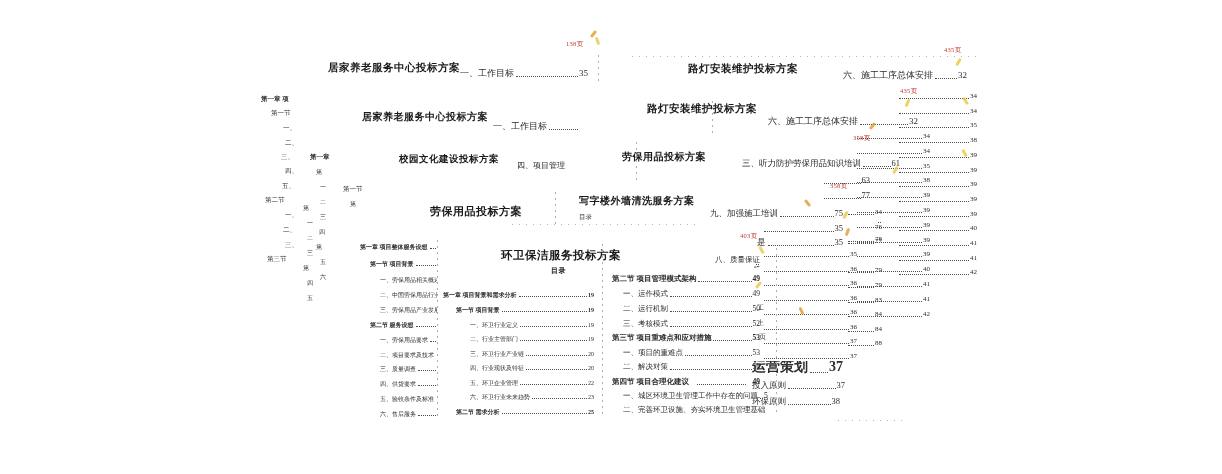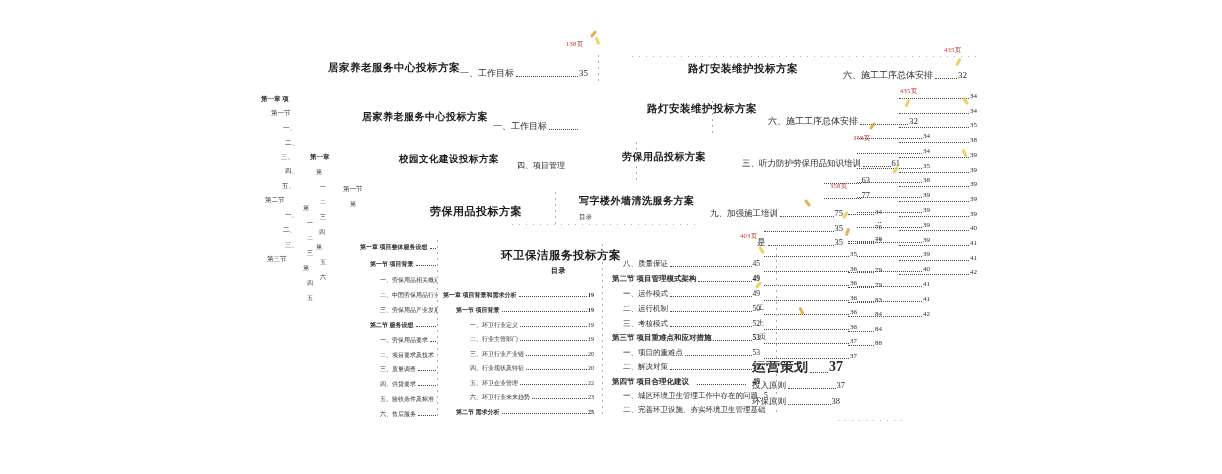--- a/index.html
+++ b/index.html
@@ -183,21 +183,21 @@
     <div class="toc-row" style="left: 470px; top: 390px; width: 124px; font-size: 6px; height: 10px;">
       <span class="txt">六、环卫行业未来趋势</span>
       <span class="dots"></span>
       <span class="num">23</span>
     </div>
     <div class="toc-row bold" style="left: 456px; top: 405px; width: 138px; font-size: 6px; height: 10px;">
       <span class="txt">第二节 需求分析</span>
       <span class="dots"></span>
       <span class="num">25</span>
     </div>
-    <div class="toc-row" style="left: 623px; top: 256px; width: 137px; font-size: 7.5px; height: 11.5px;">
+    <div class="toc-row" style="left: 623px; top: 256px; width: 137px; font-size: 7.5px; height: 11.5px; flex-direction: column;">
       <span class="txt">八、质量保证</span>
       <span class="dots"></span>
       <span class="num">45</span>
     </div>
     <div class="toc-row bold" style="left: 612px; top: 271px; width: 148px; font-size: 7.5px; height: 11.5px;">
       <span class="txt">第二节 项目管理模式架构</span>
       <span class="dots"></span>
       <span class="num">49</span>
     </div>
     <div class="toc-row" style="left: 623px; top: 286px; width: 137px; font-size: 7.5px; height: 11.5px;">

